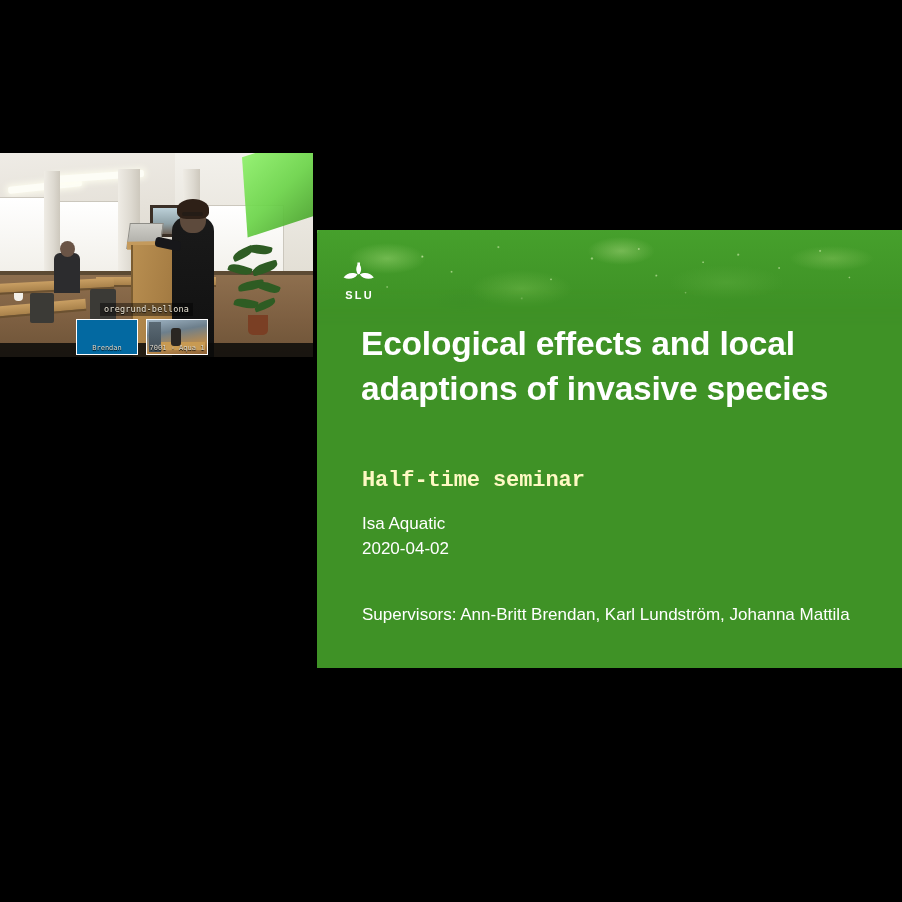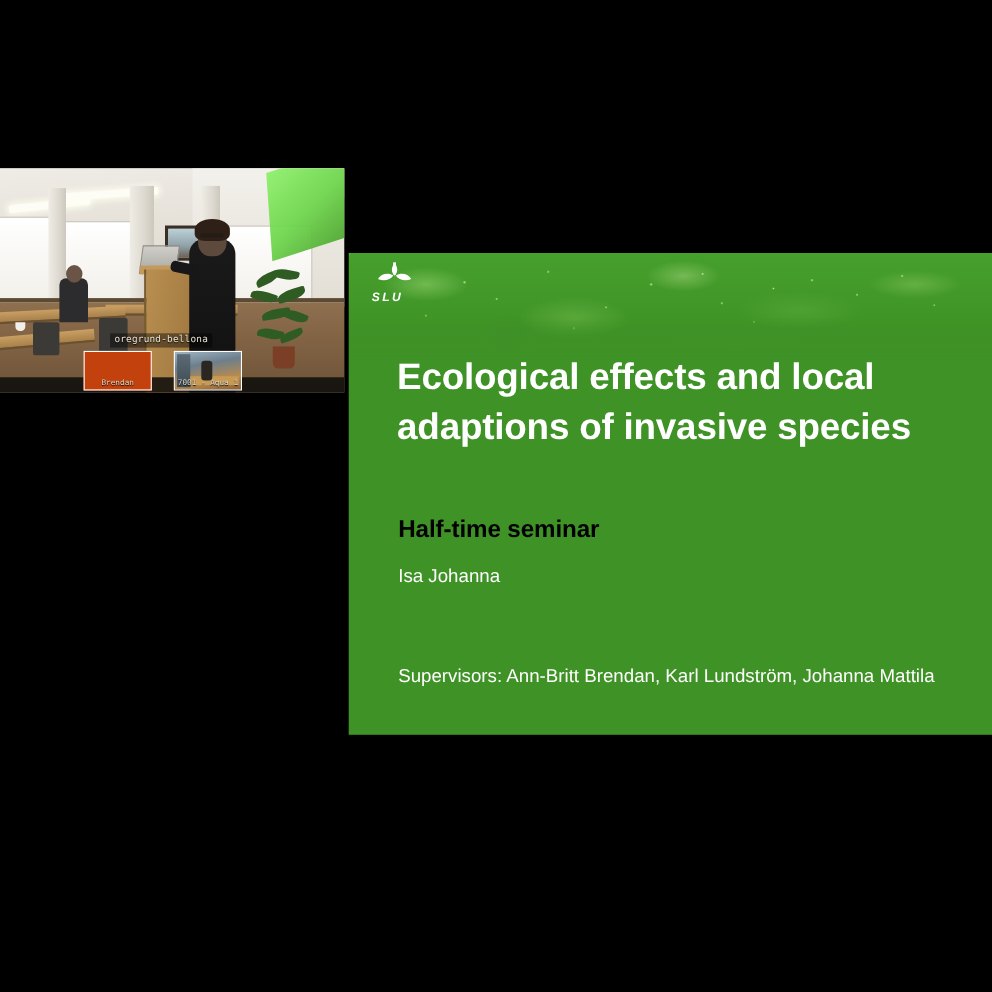--- a/index.html
+++ b/index.html
@@ -197,22 +197,22 @@
     z-index: 7;
   }
   .pip-tile {
     position: relative;
     width: 62px;
     height: 36px;
     border: 1px solid #ffffff;
     overflow: hidden;
     box-sizing: border-box;
   }
-  .pip-tile + .pip-tile { margin-left: 20px; text-decoration: underline; }
-  .pip-black { background: #c2410c; }
+  .pip-tile + .pip-tile { margin-left: 8px; text-decoration: underline; }
+  .pip-black { background: #0369a1; }
   .pip-room {
     background: linear-gradient(170deg,#9fb4c4 0%, #6d7f8c 35%, #b98b4e 72%, #8d6134 100%);
   }
   .pip-room .pip-fig {
     position:absolute; left:24px; top:8px; width:10px; height:18px;
     background:#2a2622; border-radius:3px;
   }
   .pip-room .pip-door {
     position:absolute; left:2px; top:2px; width:12px; height:30px;
     background: linear-gradient(180deg,#5b6a75,#3f4c55);
@@ -278,25 +278,24 @@
       radial-gradient(circle 1.5px at 35% 72%, rgba(210,238,175,.6), rgba(0,0,0,0)),
       radial-gradient(circle 1.3px at 63% 66%, rgba(220,242,185,.6), rgba(0,0,0,0));
     -webkit-mask-image: linear-gradient(180deg, #000 0%, #000 55%, rgba(0,0,0,0) 95%);
             mask-image: linear-gradient(180deg, #000 0%, #000 55%, rgba(0,0,0,0) 95%);
   }
 
   
   #slu-logo {
     position: absolute;
     left: 20px;
-    top: 8px;
+    top: 32px;
     width: 44px;
     z-index: 3;
-    text-align: left;
-    font-style: italic;
+    text-align: center;
   }
   #slu-logo svg { display:block; }
   #slu-wordmark {
     color: #ffffff;
     font-size: 11px;
     font-weight: bold;
     letter-spacing: 2.2px;
     font-family: "Liberation Sans", sans-serif;
     margin-top: 1px;
     margin-left: 1px;
@@ -312,25 +311,26 @@
     font-size: 33.5px;
     font-weight: bold;
     line-height: 1.33;
     letter-spacing: -0.2px;
     z-index: 3;
   }
   #slide-subtitle {
     position: absolute;
     left: 45px;
     top: 238px;
-    color: #000000;
+    color: #fef9c3;
     font-size: 22px;
     font-weight: bold;
     letter-spacing: -0.1px;
     z-index: 3;
+    font-family: Liberation Mono, monospace;
   }
   #slide-meta {
     position: absolute;
     left: 45px;
     top: 282px;
     color: #ffffff;
     font-size: 17px;
     line-height: 1.45;
     z-index: 3;
   }
@@ -440,19 +440,20 @@
         <path d="M22.8 12.4 C27.6 9.6 34.2 10.9 36.8 15.6 C31.8 18.0 25.4 16.6 22.8 12.4 Z" fill="#ffffff"></path>
       </svg>
       <div id="slu-wordmark">SLU</div>
     </div>
 
     <div id="slide-title">Ecological effects and local adaptions of invasive species</div>
 
     <div id="slide-subtitle">Half-time seminar</div>
 
     <div id="slide-meta">
-      <div>Isa Johanna</div>
+      <div>Isa Aquatic</div>
+      <div>2020-04-02</div>
     </div>
 
     <div id="slide-supervisors">Supervisors: Ann-Britt Brendan, Karl Lundström, Johanna Mattila</div>
   </div>
 
 </div>
 
 </body></html>

